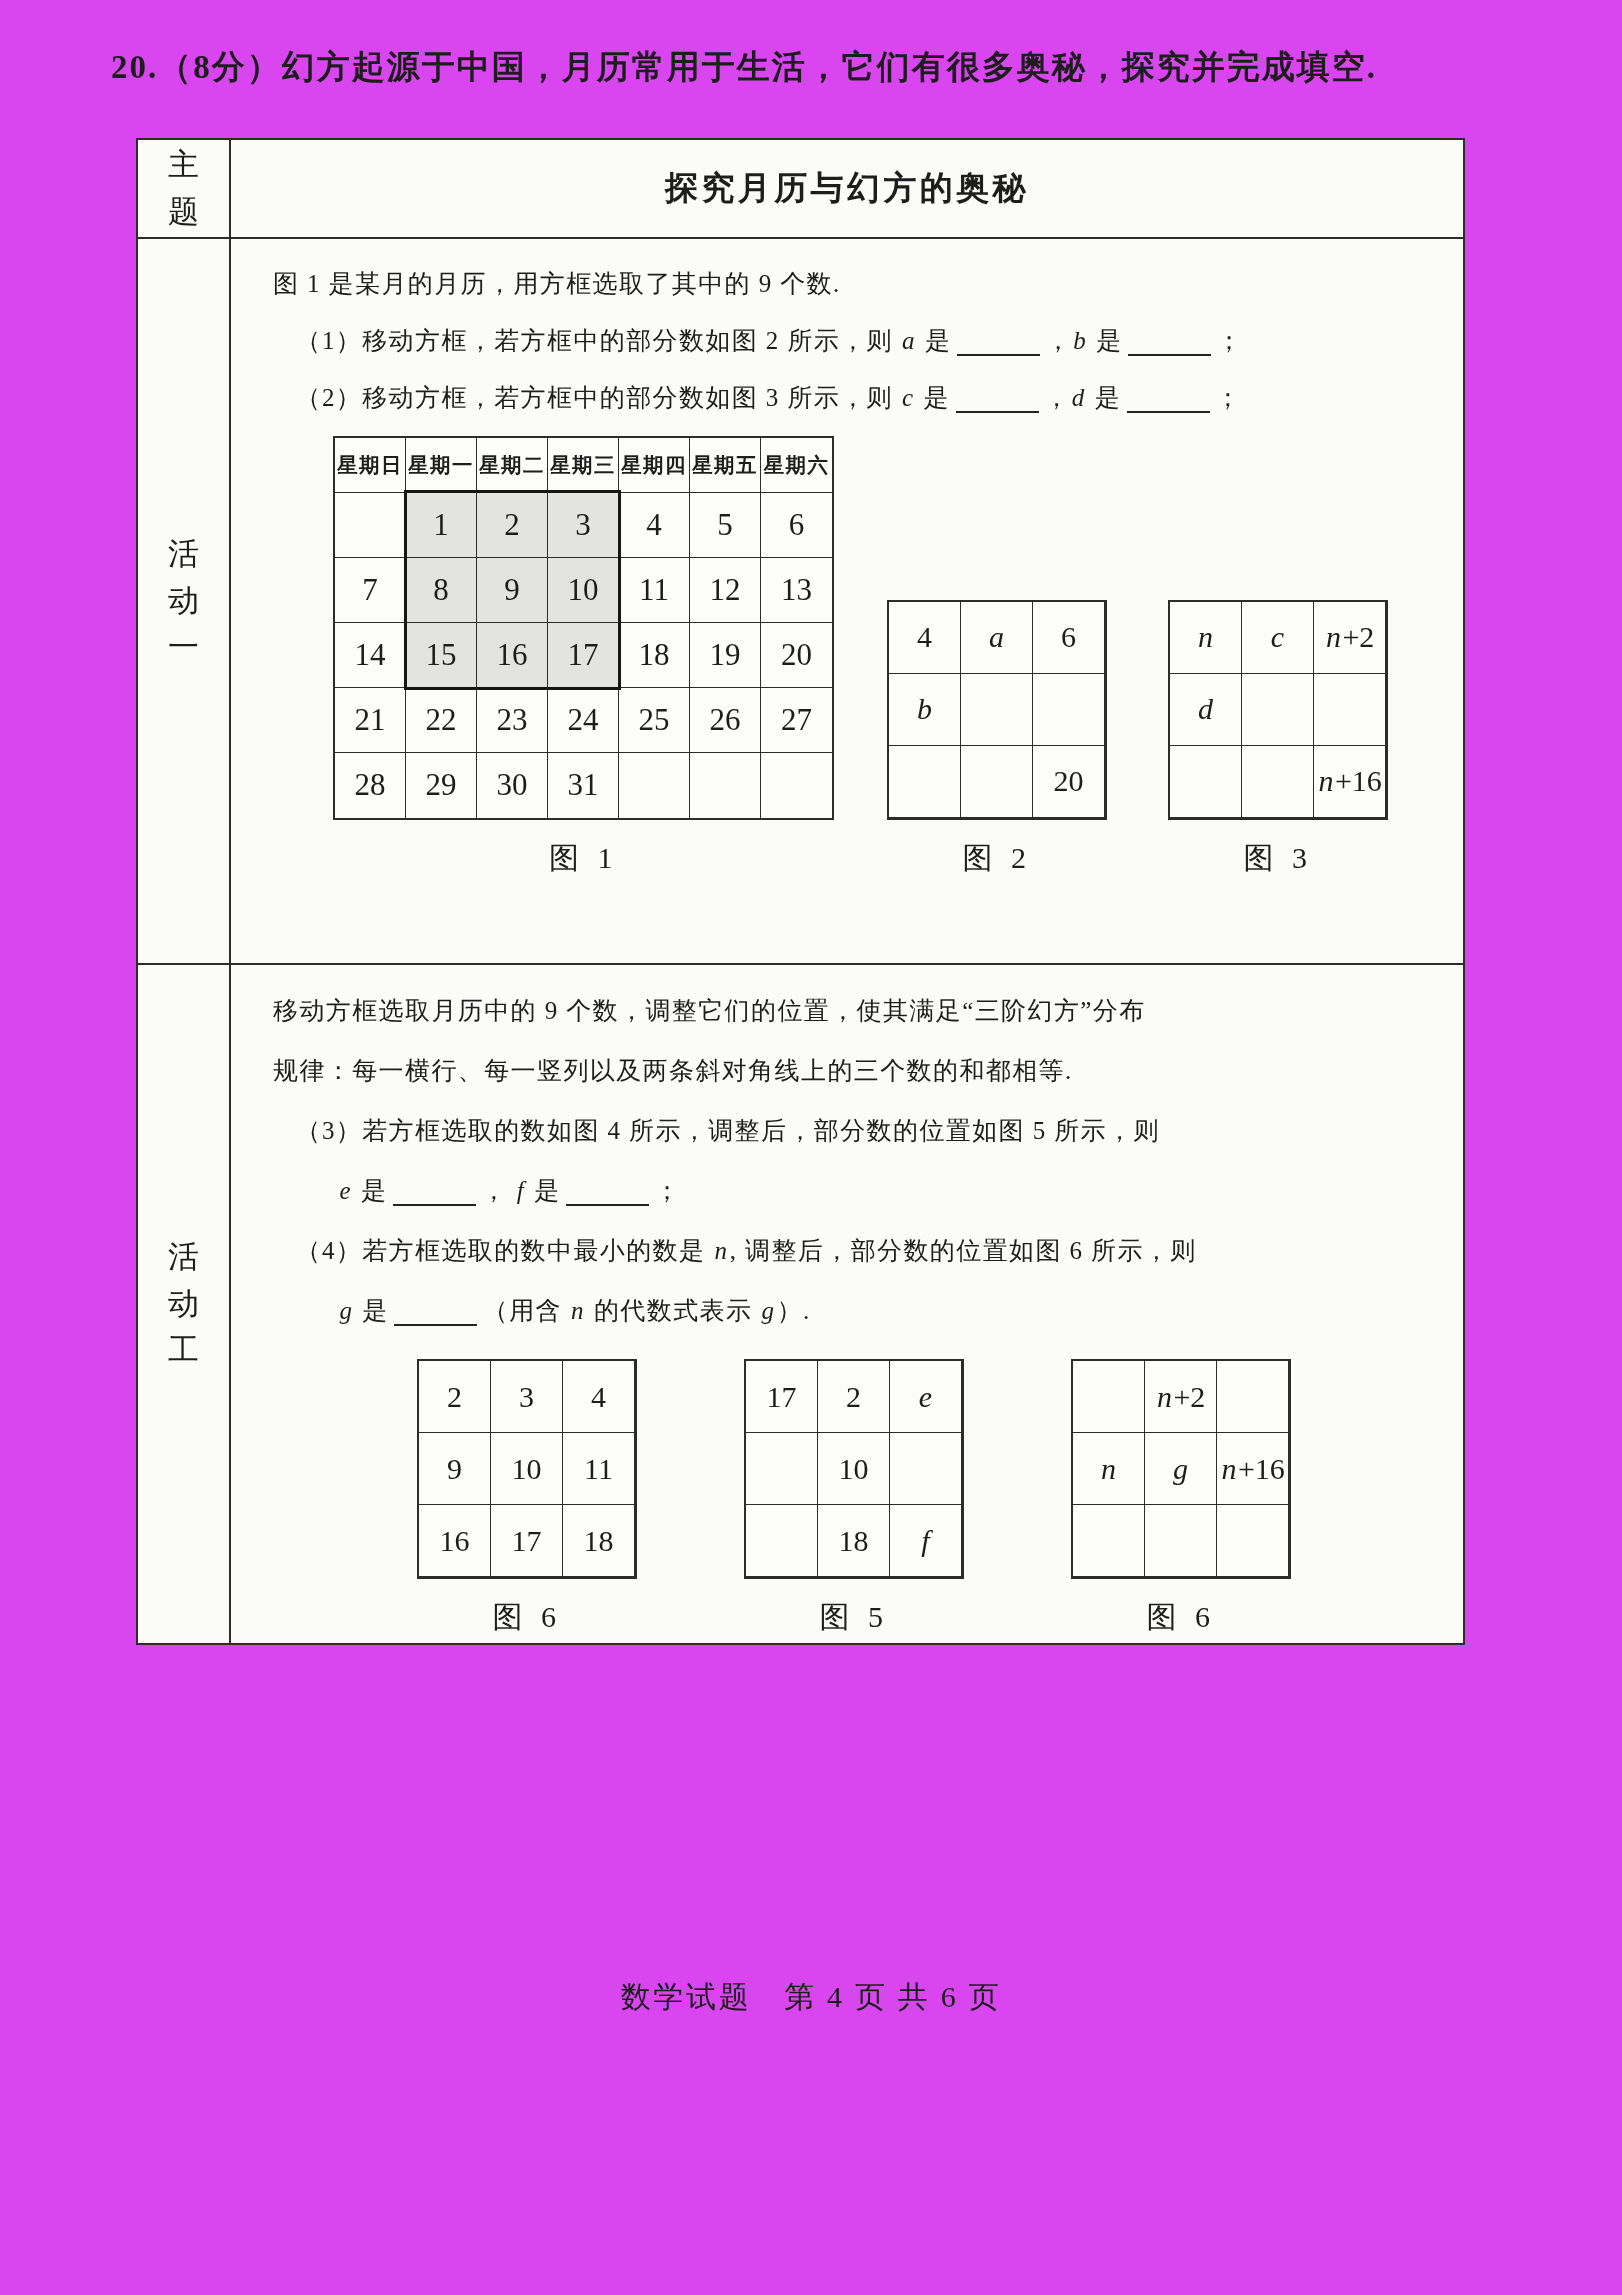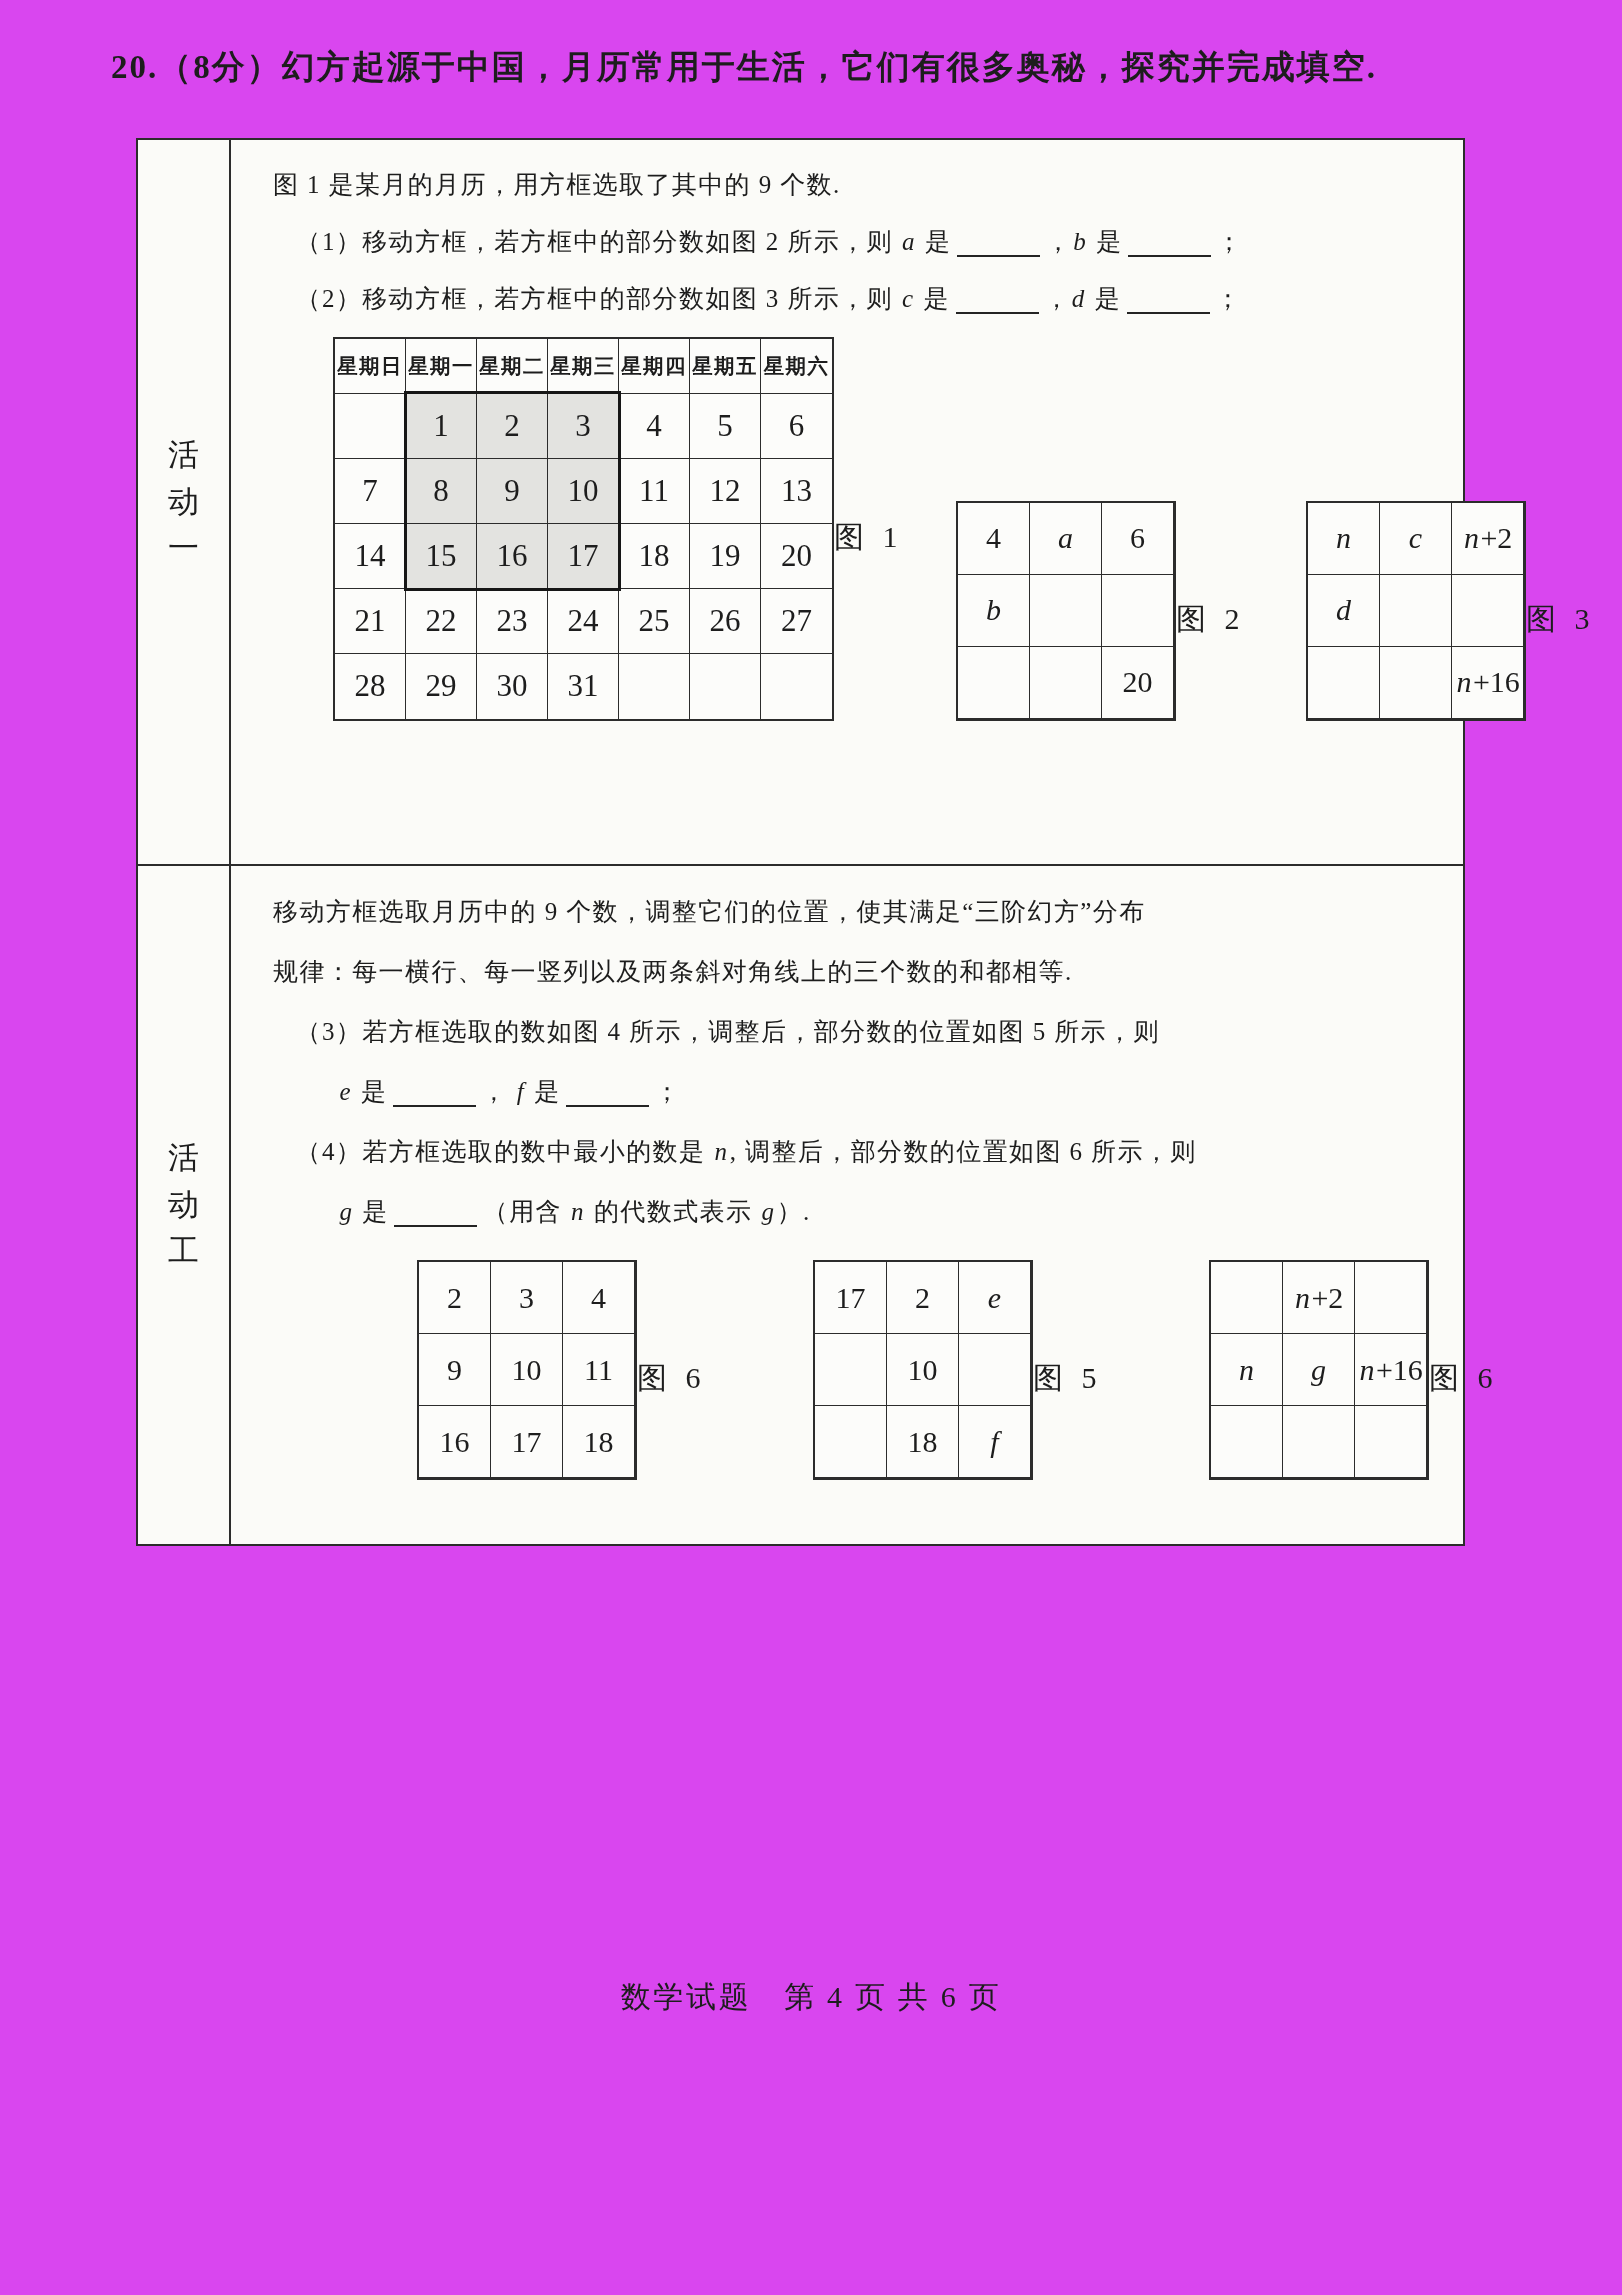--- a/index.html
+++ b/index.html
@@ -23,21 +23,21 @@
   .tline{font-size:25px;line-height:57px;letter-spacing:1.4px;white-space:nowrap;}
   .a2row .tline{line-height:60px;}
   .q{margin-left:22.5px;}
   .sub{margin-left:65px;}
   .blank{display:inline-block;width:83px;height:5.5px;border-bottom:2.7px solid #242424;
          margin:0 5.5px;vertical-align:-6.8px;}
   i{font-style:italic;padding:0 1.4px;}
   .figrow{display:flex;align-items:flex-end;}
   .figrow1{margin:9.5px 0 0 60px;}
   .figrow2{margin:17.7px 0 0 144px;}
-  .figcol{display:flex;flex-direction:row;align-items:center;}
+  .figcol{display:flex;flex-direction:column;align-items:center;}
   .fig2col{margin-left:53px;}
   .fig3col{margin-left:61px;}
   .fig5col{margin-left:107px;}
   .fig6col{margin-left:107px;}
   .caption{text-align:center;font-size:30px;margin-top:17.7px;letter-spacing:5.5px;white-space:nowrap;}
   
   .cal{position:relative;border:2px solid #2c2c2c;background:#fcfcfa;display:grid;
        grid-template-columns:repeat(7,71px);grid-template-rows:55px repeat(5,65px);}
   .cc{display:flex;align-items:center;justify-content:center;font-size:31px;
       border-right:1.4px solid #2c2c2c;border-bottom:1.4px solid #2c2c2c;box-sizing:border-box;}
@@ -57,20 +57,28 @@
 </style>
 </head>
 <body>
 
 <div class="page">
 
   <div class="title">20.（8分）幻方起源于中国，月历常用于生活，它们有很多奥秘，探究并完成填空.</div>
 
   <div class="panel">
 
+    <div class="prow hrow">
+      <div class="lcell">
+        <div class="vtext">主题</div>
+      </div>
+      <div class="hcell">
+        <div class="htitle">探究月历与幻方的奥秘</div>
+      </div>
+    </div>
 
     <div class="prow a1row">
       <div class="lcell">
         <div class="vtext">活动一</div>
       </div>
       <div class="content">
         <div class="tline">图 1 是某月的月历，用方框选取了其中的 9 个数.</div>
         <div class="tline q">（1）移动方框，若方框中的部分数如图 2 所示，则 <i>a</i> 是<span class="blank"></span>，<i>b</i> 是<span class="blank"></span>；</div>
         <div class="tline q">（2）移动方框，若方框中的部分数如图 3 所示，则 <i>c</i> 是<span class="blank"></span>，<i>d</i> 是<span class="blank"></span>；</div>
 

